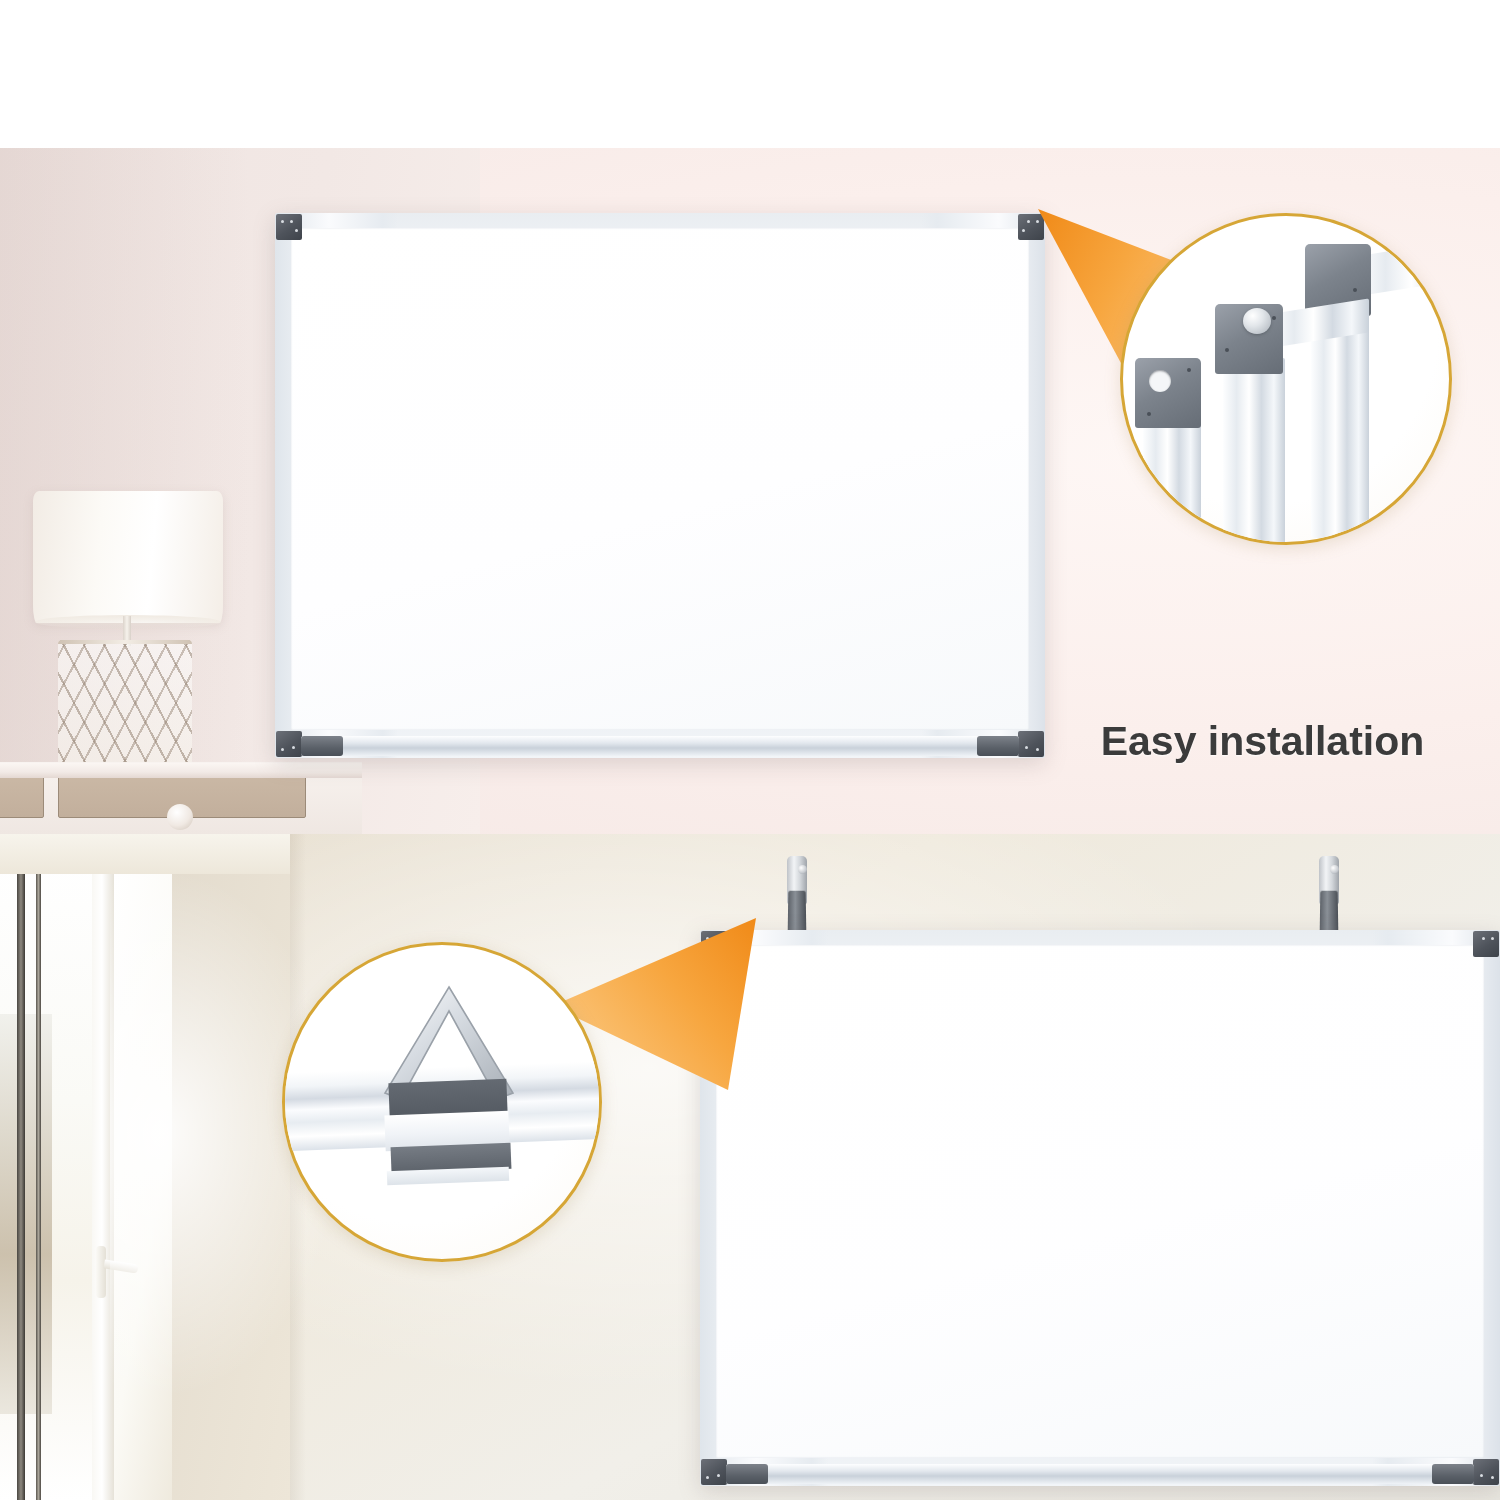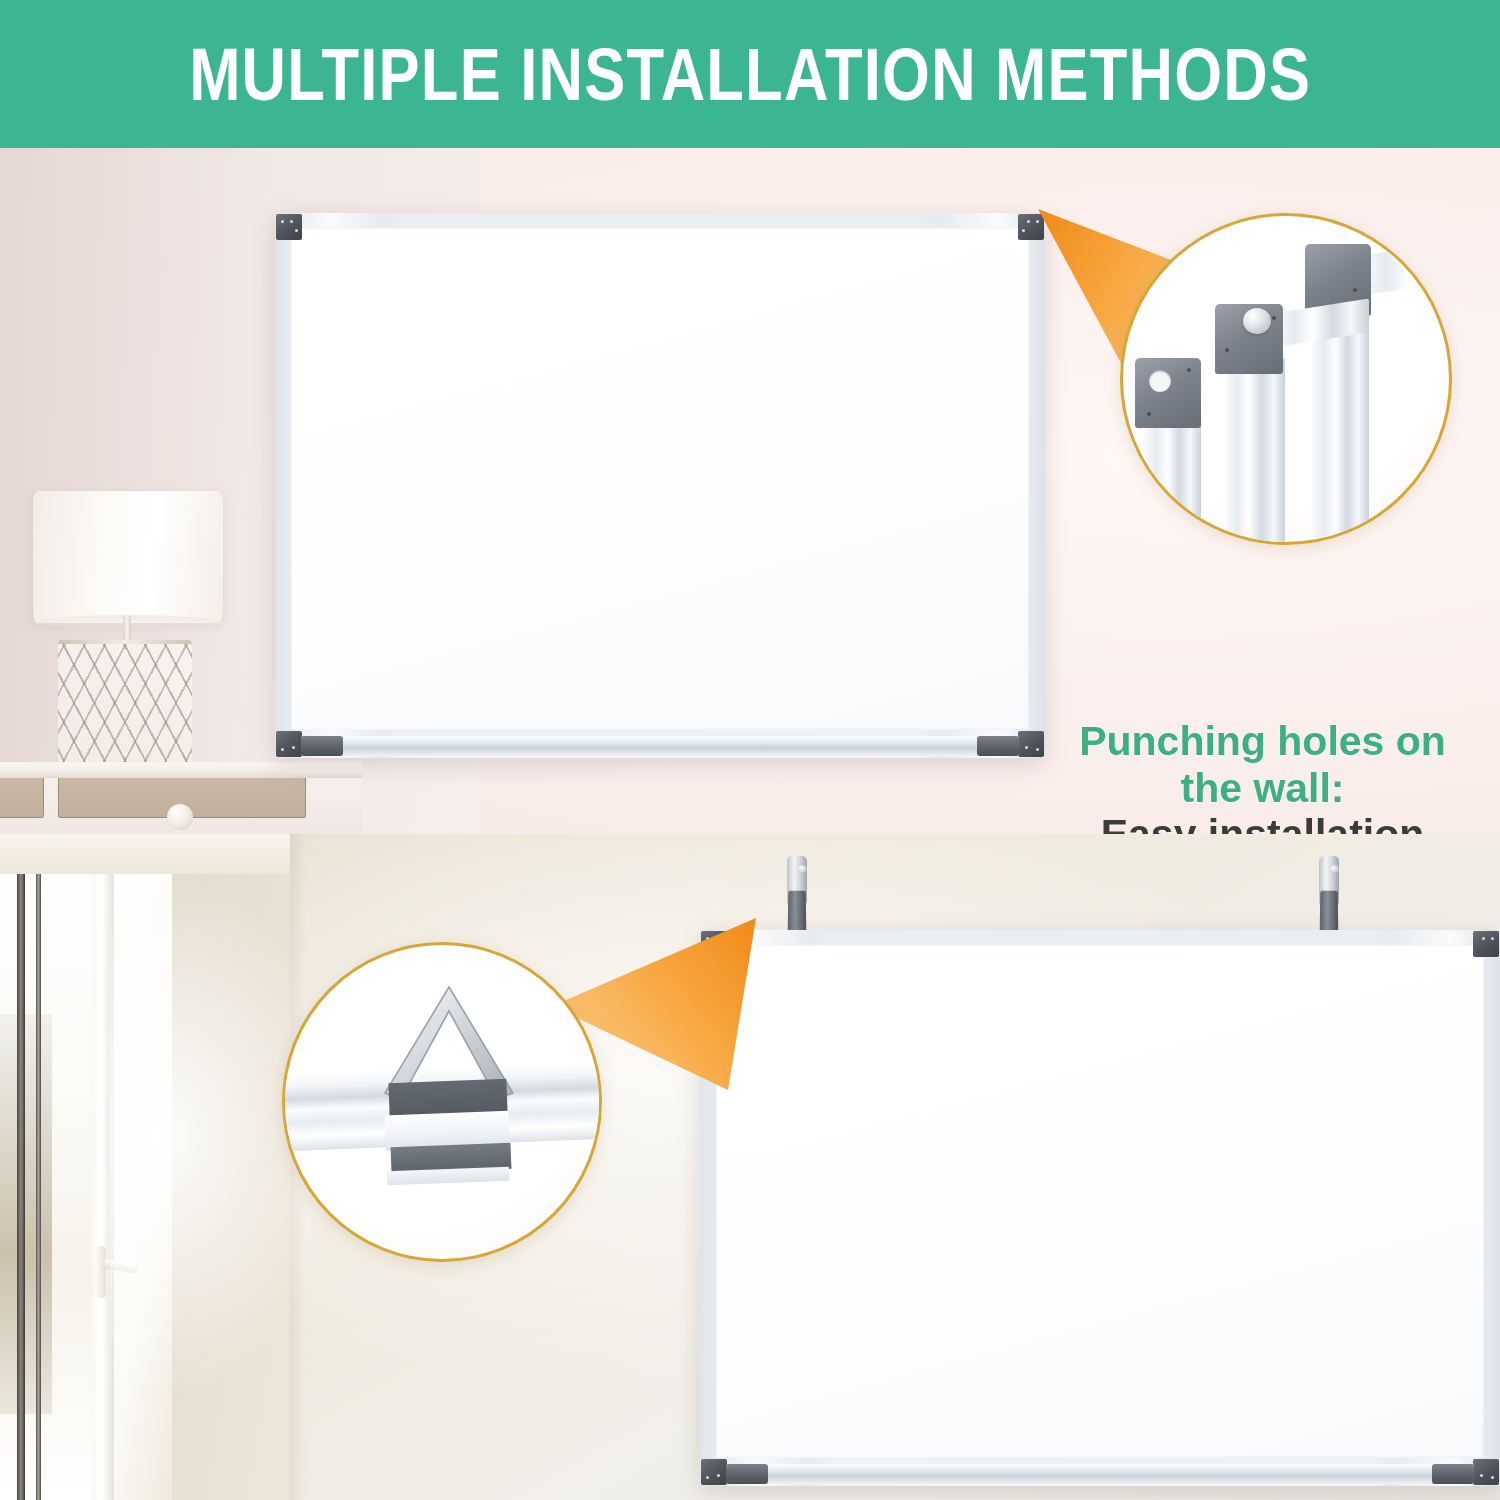--- a/index.html
+++ b/index.html
@@ -284,23 +284,20 @@
     position:absolute; left:1px; bottom:0; width:28px; height:12px;
     background:linear-gradient(180deg,#E9ECEF 0%,#B9BEC4 100%);
     border-radius:3px;
   }
 </style>
 </head>
 <body>
 
 <div class="page">
 
-  <div class="banner">
-    <div class="banner-title">MULTIPLE INSTALLATION METHODS</div>
-  </div>
 
   <div class="scene-top">
 
     <div class="top-wall-left"></div>
     <div class="top-wall-shadow"></div>
 
     <div class="lamp-shade"></div>
     <div class="lamp-neck"></div>
     <div class="lamp-base">
       <div class="mesh"></div>
@@ -378,21 +375,20 @@
       <div class="bracket" style="left:8px; top:118px; width:130px; height:220px;">
         <div class="rail" style="left:12px; top:82px; width:58px; height:180px;"></div>
         <div class="cap" style="left:4px; top:24px; width:66px; height:70px;"></div>
         <div class="hole" style="left:18px; top:36px; width:22px; height:22px;"></div>
         <span class="pin" style="left:56px; top:34px;"></span>
         <span class="pin" style="left:16px; top:78px;"></span>
       </div>
     </div>
 
     <div class="callout-top">
-      <div class="c-green">Punching holes on the wall:</div>
       <div class="c-dark">Easy installation</div>
 
     </div>
   </div>
 
   <div class="scene-bottom">
 
     <div class="bs-wall-right"></div>
     <div class="bs-corner-shadow"></div>
 

